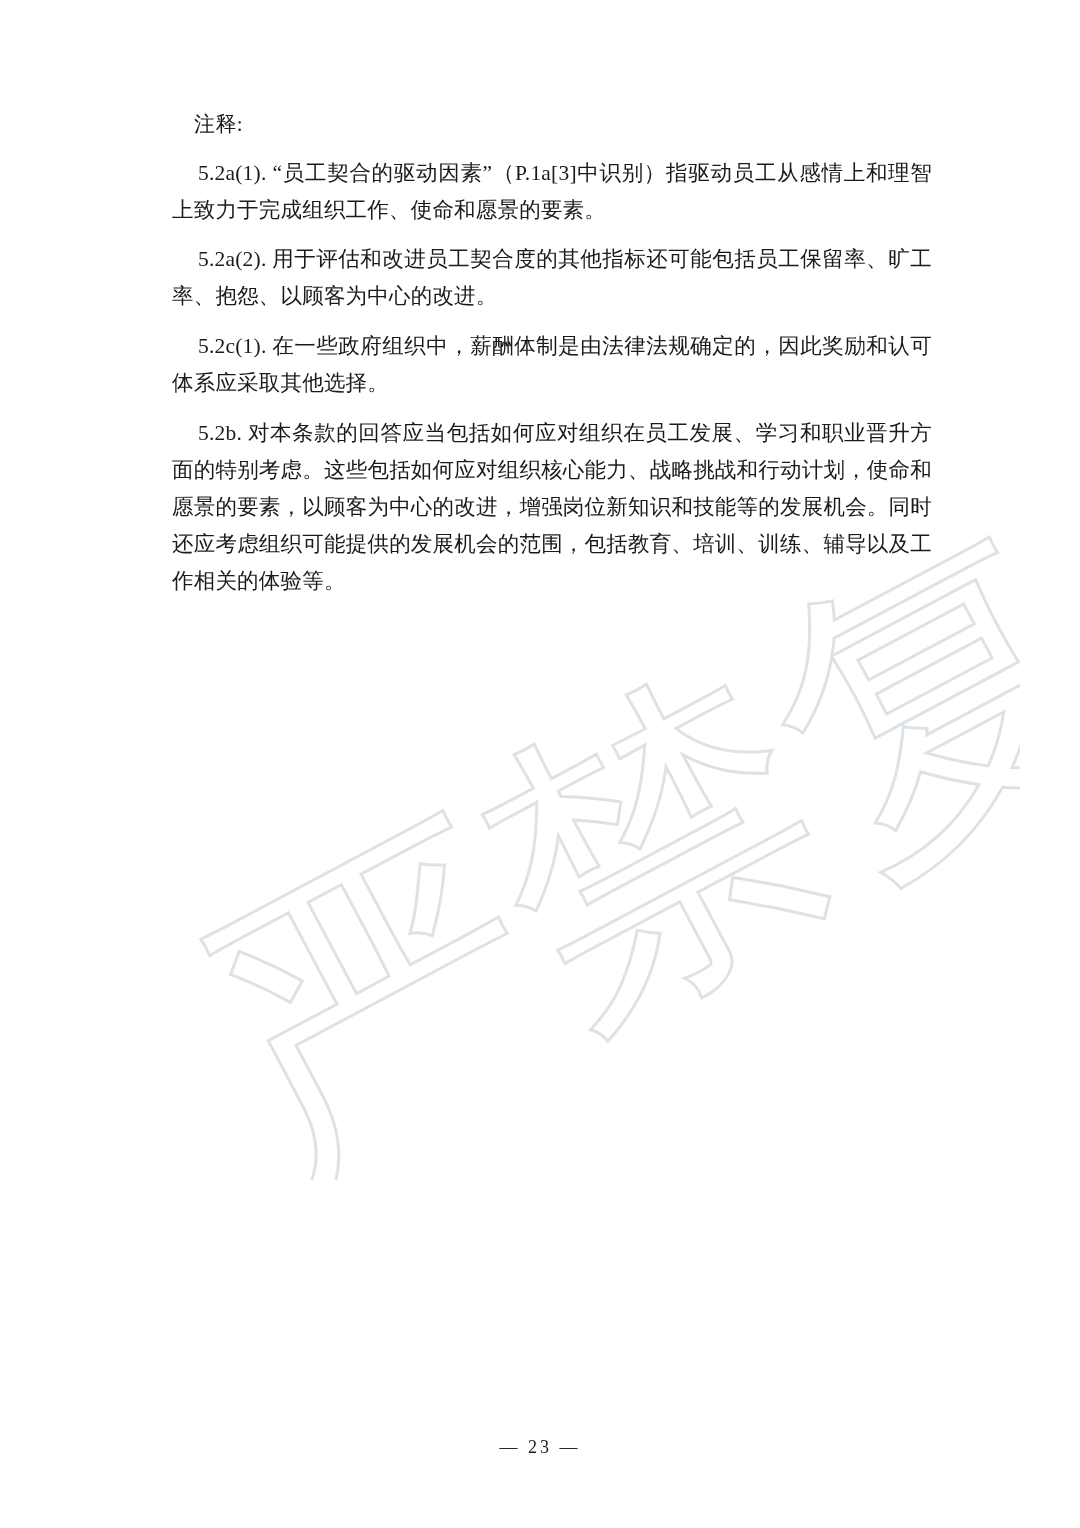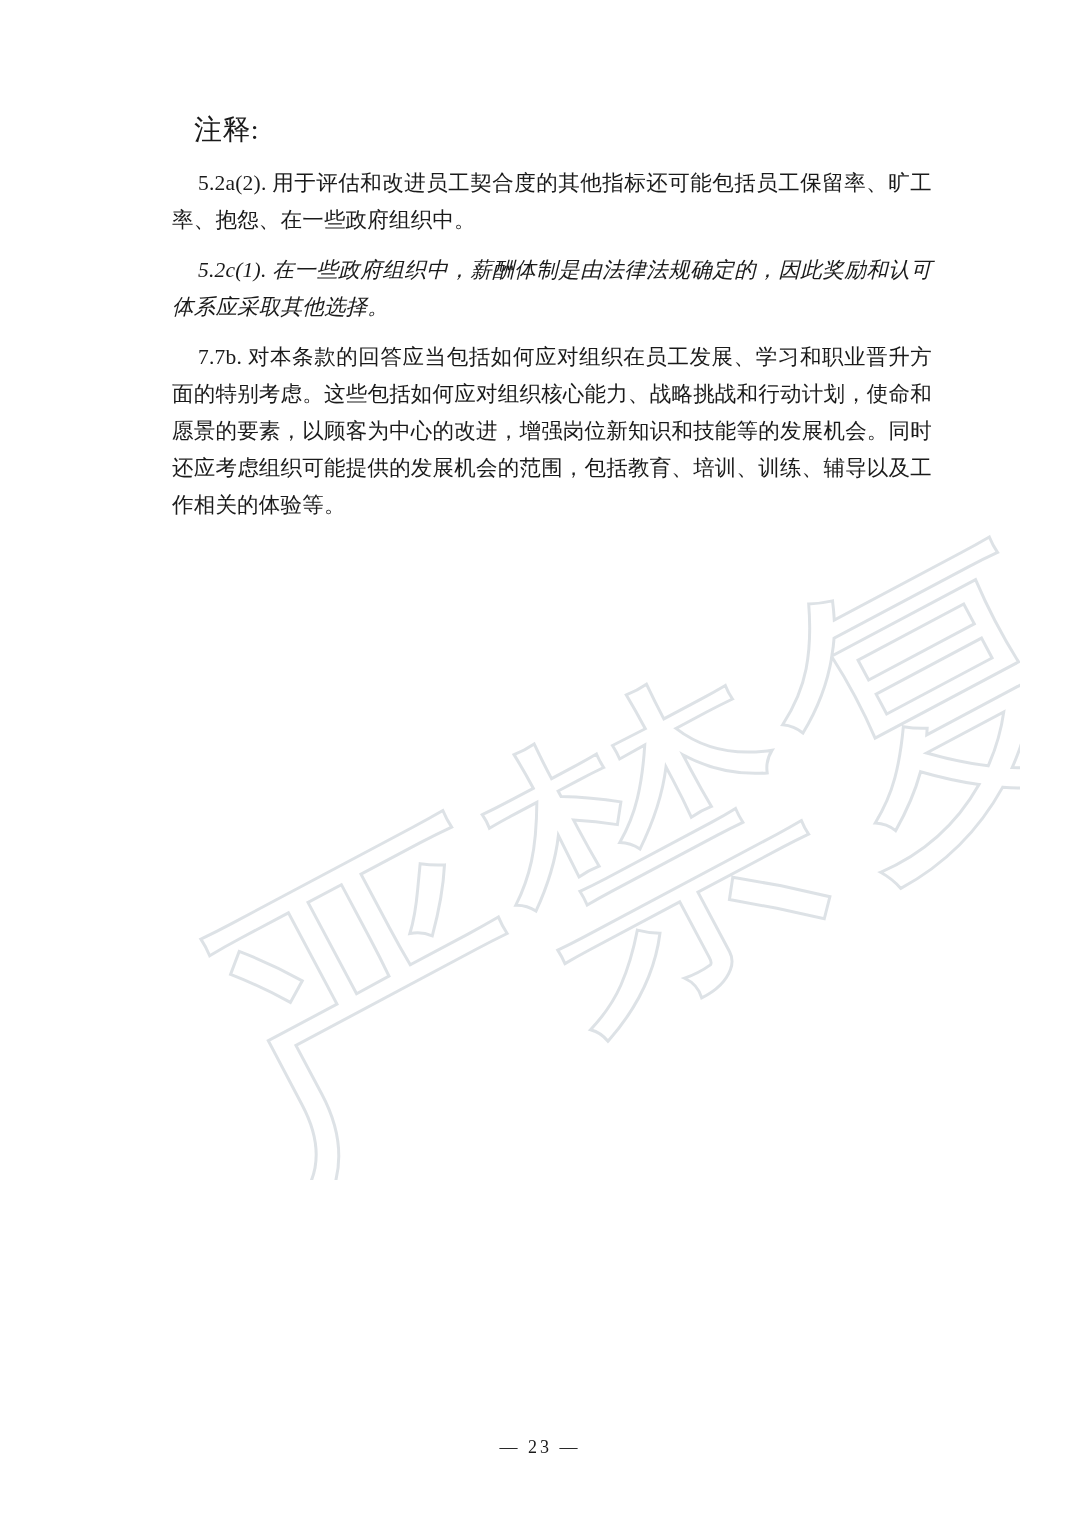--- a/index.html
+++ b/index.html
@@ -17,39 +17,38 @@
     color: #1a1a1a;
   }
   .content {
     position: absolute;
     left: 172px;
     top: 108px;
     width: 760px;
     z-index: 2;
   }
   .label-line {
-    font-size: 28px;
+    font-size: 21px;
     line-height: 1.55;
     margin: 0 0 14px 22px;
     letter-spacing: 0.4px;
   }
   .para {
     font-size: 21.5px;
     line-height: 1.72;
     margin: 0 0 13px 0;
     text-align: justify;
     text-justify: inter-ideograph;
     letter-spacing: 0.2px;
   }
   .para .indent {
     display: inline-block;
     width: 26px;
   }
   .para.italic {
-    font-style: italic;
   }
   .tag {
     font-family: "Liberation Serif", serif;
   }
   .watermark {
     position: absolute;
     left: 0;
     top: 0;
     width: 1080px;
     height: 1528px;
@@ -88,30 +87,33 @@
   <div class="watermark">
     <svg width="900" height="700" viewBox="0 0 900 700" xmlns="http://www.w3.org/2000/svg">
       <text class="wm-text" x="40" y="520" transform="rotate(-28 450 350)">严禁复制</text>
     </svg>
   </div>
 
   <div class="content">
 
     <p class="label-line">注释:</p>
 
+    <p class="para">
+      <span class="indent"></span><span class="tag">5.2a(1).</span> <span>“员工契合的驱动因素”（P.1a[3]中识别）指驱动员工从感情上和理智上致力于完成组织工作、使命和愿景的要素。</span>
+    </p>
 
     <p class="para">
-      <span class="indent"></span><span class="tag">5.2a(2).</span> <span>用于评估和改进员工契合度的其他指标还可能包括员工保留率、旷工率、抱怨、在一些政府组织中。</span>
+      <span class="indent"></span><span class="tag">5.2a(2).</span> <span>用于评估和改进员工契合度的其他指标还可能包括员工保留率、旷工率、抱怨、以顾客为中心的改进。</span>
     </p>
 
     <p class="para italic">
       <span class="indent"></span><span class="tag">5.2c(1).</span> <span>在一些政府组织中，薪酬体制是由法律法规确定的，因此奖励和认可体系应采取其他选择。</span>
     </p>
 
     <p class="para">
-      <span class="indent"></span><span class="tag">7.7b.</span> <span>对本条款的回答应当包括如何应对组织在员工发展、学习和职业晋升方面的特别考虑。这些包括如何应对组织核心能力、战略挑战和行动计划，使命和愿景的要素，以顾客为中心的改进，增强岗位新知识和技能等的发展机会。同时还应考虑组织可能提供的发展机会的范围，包括教育、培训、训练、辅导以及工作相关的体验等。</span>
+      <span class="indent"></span><span class="tag">5.2b.</span> <span>对本条款的回答应当包括如何应对组织在员工发展、学习和职业晋升方面的特别考虑。这些包括如何应对组织核心能力、战略挑战和行动计划，使命和愿景的要素，以顾客为中心的改进，增强岗位新知识和技能等的发展机会。同时还应考虑组织可能提供的发展机会的范围，包括教育、培训、训练、辅导以及工作相关的体验等。</span>
     </p>
 
   </div>
 
   <div class="footer">— 23 —</div>
 
 </div>
 
 </body></html>

